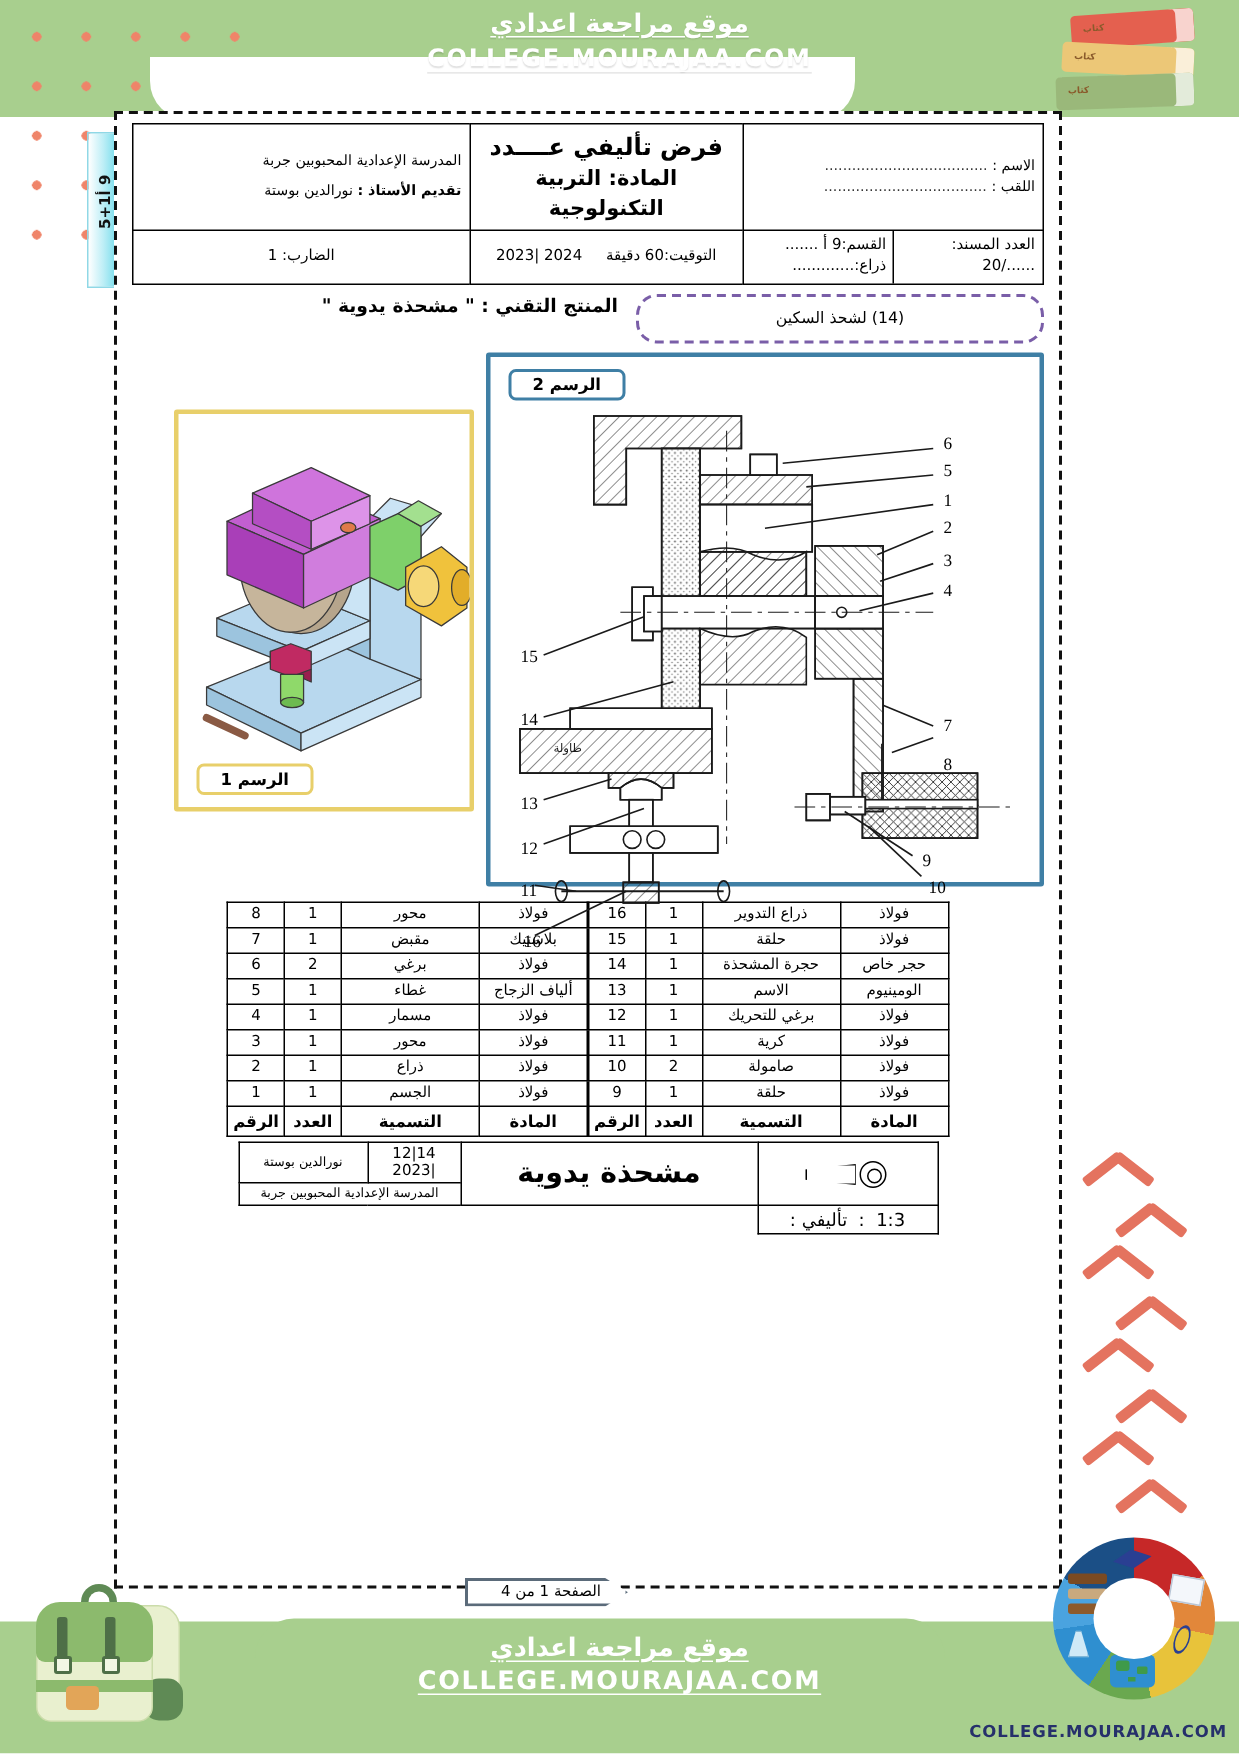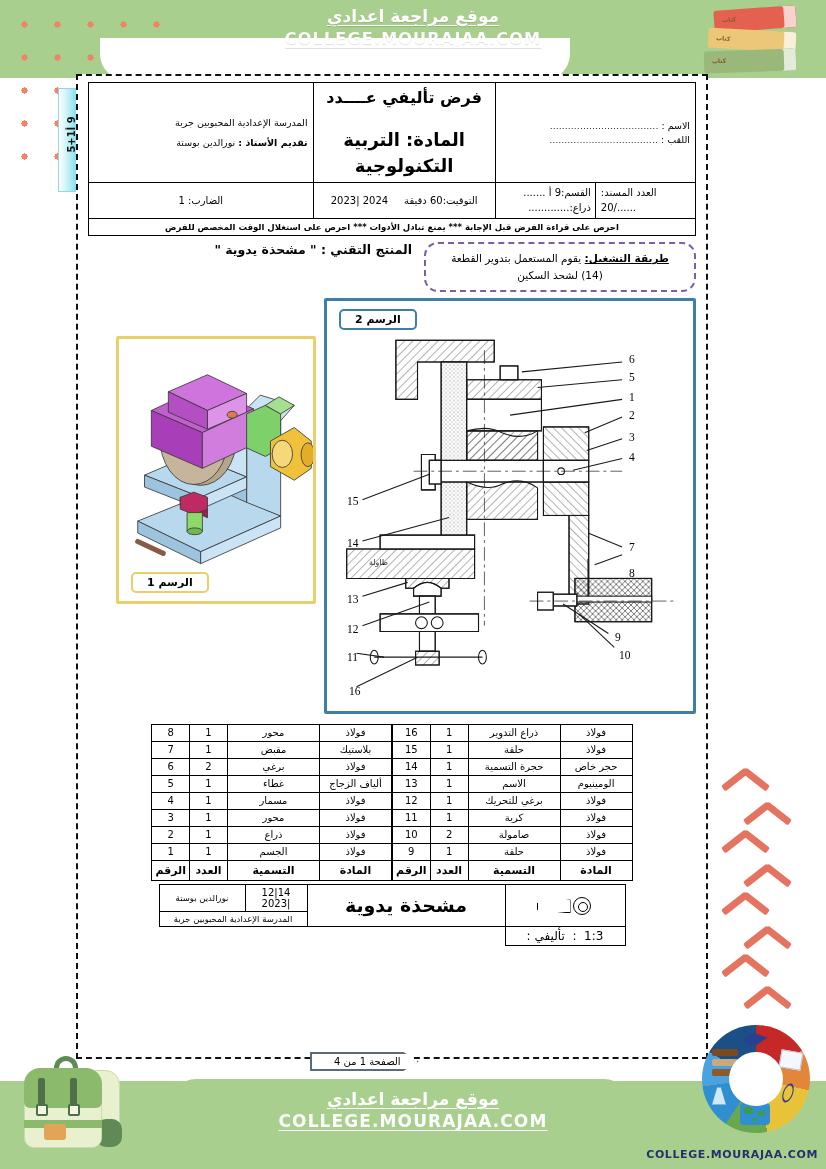--- a/index.html
+++ b/index.html
@@ -226,21 +226,21 @@
   table.hdr td {
     border: 1px solid #000; padding: 3px 5px; vertical-align: middle;
     line-height: 1.45;
   }
   .h-school { text-align: right; font-size: 9.5px; }
   .h-school .lbl { font-weight: bold; }
   .h-title { text-align: center; }
   .h-title .t1 {
     font-size: 16px; font-weight: bold; letter-spacing: 1px;
   }
-  .h-title .t2 { font-size: 18px; font-weight: bold; margin-top: 18px; }
+  .h-title .t2 { font-size: 14px; font-weight: bold; margin-top: 0; }
   .h-name { font-size: 9.5px; }
   .h-name .dots { letter-spacing: .5px; color: #333; }
   .h-row2 td { font-size: 10px; text-align: center; }
   .instr {
     border: 1px solid #000; border-top: none;
     font-size: 8.5px; font-weight: bold; text-align: center;
     padding: 3px 4px; letter-spacing: 0;
   }
   .instr .sep { letter-spacing: 2px; }
 
@@ -257,21 +257,21 @@
     width: 272px; border: 2px dashed #7a5ea8; border-radius: 14px;
     padding: 6px 8px; font-size: 10.5px; text-align: center; line-height: 1.6;
     background: #ffffff;
   }
   .method-box .mlbl { font-weight: bold; text-decoration: underline; }
 
   
   .draw-area { display: flex; gap: 8px; margin-top: 6px; align-items: flex-start; }
 
   .fig2 {
-    width: 372px; height: 416px;
+    width: 372px; height: 356px;
     border: 3px solid #3f7fa5; background: #ffffff;
     position: relative; border-radius: 2px;
   }
   .fig1 {
     width: 200px; height: 268px;
     border: 3px solid #e8cf6a; background: #ffffff;
     position: relative; border-radius: 2px; margin-top: 38px; text-align: right;
   }
   .fig-label {
     position: absolute; border: 2px solid #3f7fa5; border-radius: 5px;
@@ -406,21 +406,21 @@
               <span class="lbl">تقديم الأستاذ :</span>
               <span>نورالدين بوستة</span>
             </div>
           </td>
         </tr>
         <tr class="h-row2">
           <td style="padding:0">
             <table style="width:100%;border-collapse:collapse">
               <tbody>
                     <tr>
-                <td style="border:none;border-left:1px solid #000;width:50%;text-align:left">
+                <td style="border:none;border-left:1px solid #000;width:50%;text-align:right">
                   <div>العدد المسند:</div>
                   <div>....../20</div>
                 </td>
                 <td style="border:none;width:50%;text-align:right;padding-right:4px">
                   <div>القسم:9 أ .......</div>
                   <div>ذراع:.............</div>
                 </td>
               </tr>
             </tbody>
                 </table>
@@ -430,34 +430,23 @@
             &nbsp;&nbsp;&nbsp;
             <span>2024 |2023</span>
           </td>
           <td>
             <span>الضارب: 1</span>
           </td>
         </tr>
       </tbody>
         </table>
 
-      <div class="instr">
-        <span>احرص على قراءة الفرض قبل الإجابة</span>
-        <span class="sep">***</span>
-        <span>يمنع تبادل الأدوات</span>
-        <span class="sep">***</span>
-        <span>احرص على استغلال الوقت المخصص للفرض</span>
-      </div>
 
       <div class="product-row">
         <div class="method-box">
-          <div>
-            <span class="mlbl">طريقة التشغيل:</span>
-            <span>يقوم المستعمل بتدوير القطعة</span>
-          </div>
           <div>(14) لشحذ السكين</div>
         </div>
         <div class="product-txt">
           <div class="p1">
             <span>المنتج التقني :</span>
             <span class="q">" مشحذة يدوية "</span>
           </div>
         </div>
       </div>
 
@@ -664,21 +653,21 @@
                 <td class="w-num">16</td>
               </tr>
               <tr>
                 <td class="w-mat">فولاذ</td>
                 <td class="w-nam">حلقة</td>
                 <td class="w-cnt">1</td>
                 <td class="w-num">15</td>
               </tr>
               <tr>
                 <td class="w-mat">حجر خاص</td>
-                <td class="w-nam">حجرة التسمية</td>
+                <td class="w-nam">حجرة المشحذة</td>
                 <td class="w-cnt">1</td>
                 <td class="w-num">14</td>
               </tr>
               <tr>
                 <td class="w-mat">الومينيوم</td>
                 <td class="w-nam">الاسم</td>
                 <td class="w-cnt">1</td>
                 <td class="w-num">13</td>
               </tr>
               <tr>

